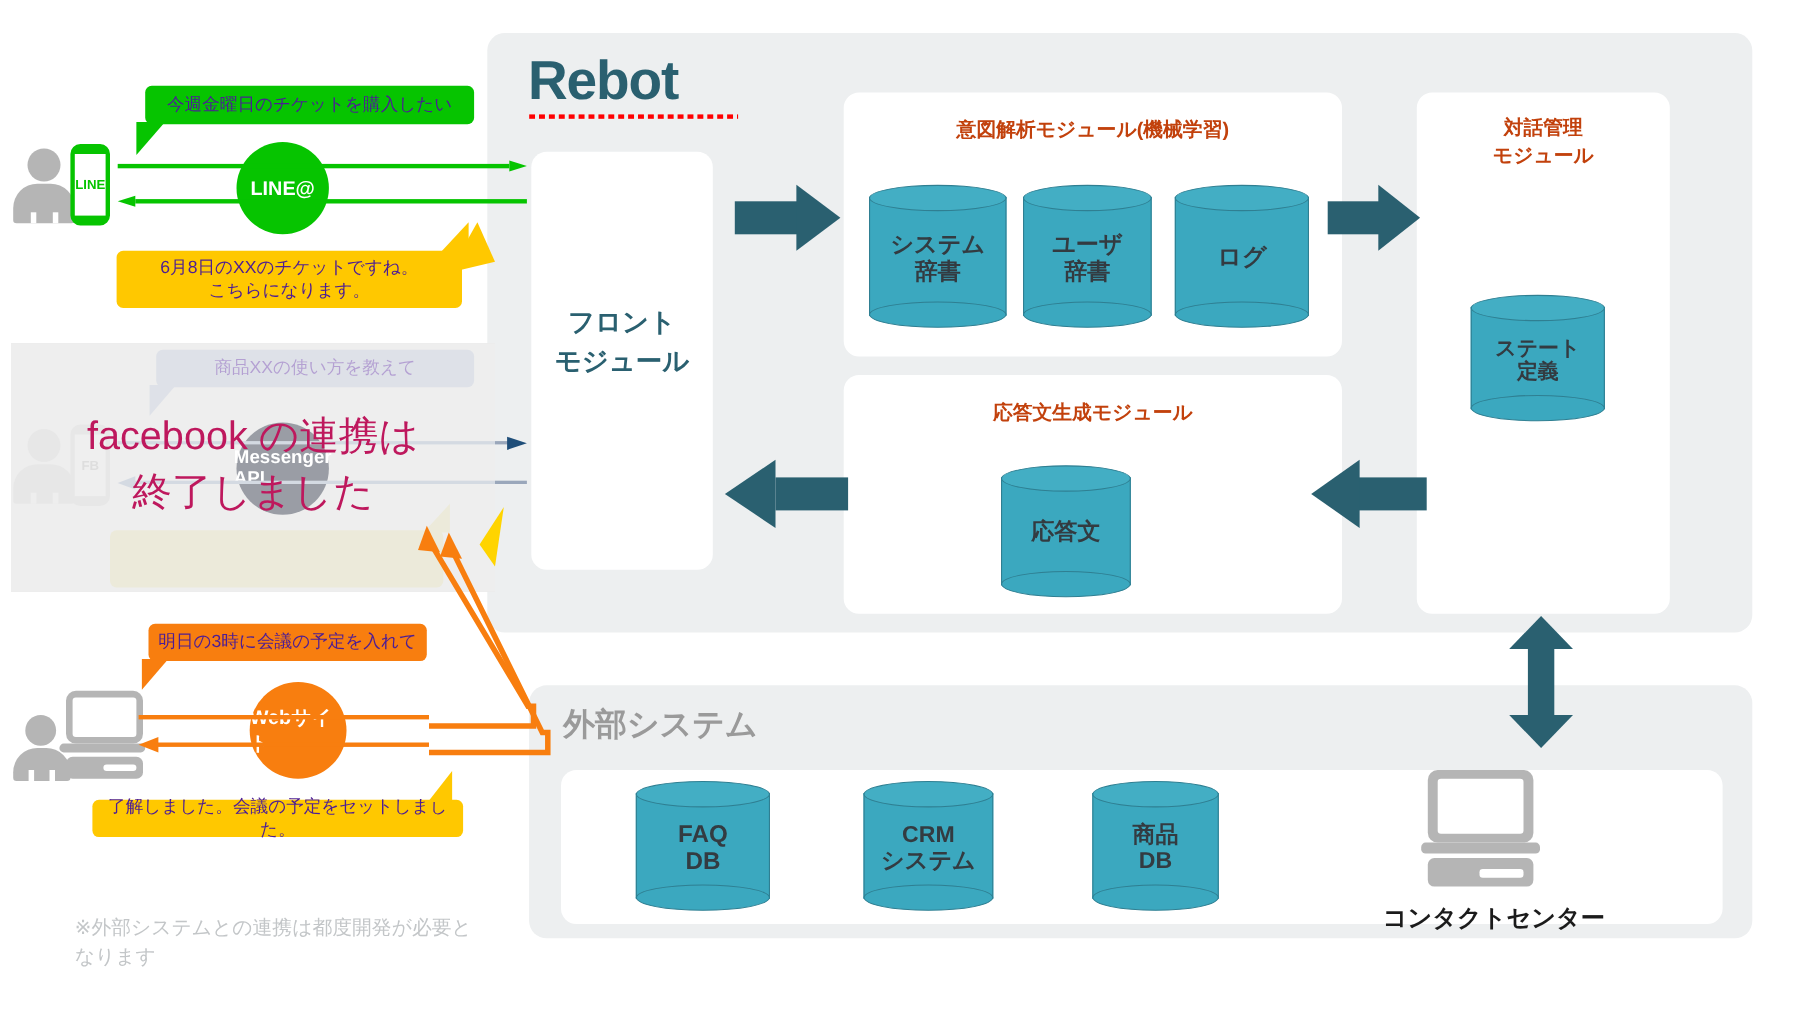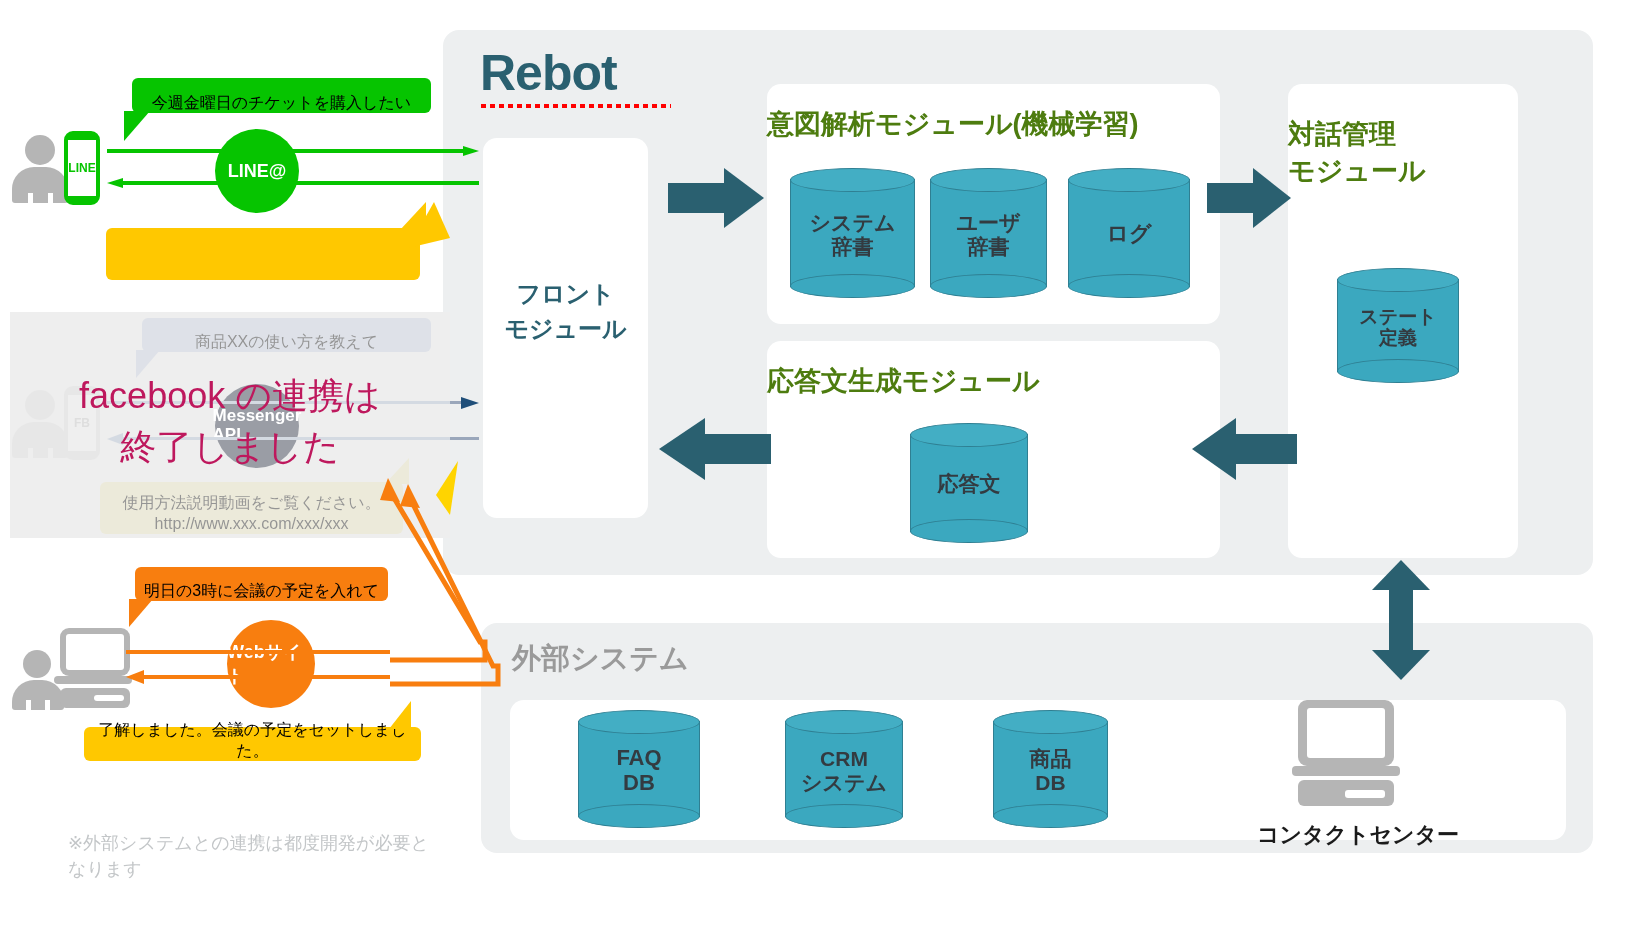--- a/index.html
+++ b/index.html
@@ -31,26 +31,26 @@
     left:480px;top:48px;
     font-size:50px;font-weight:bold;color:#2a6070;letter-spacing:-1px;
     line-height:1;
   }
   .rebot-underline{
     left:481px;top:104px;width:190px;height:4px;
     background-image:linear-gradient(to right,#ff0000 0 5px,transparent 5px 9px);
     background-size:9px 4px;background-repeat:repeat-x;
   }
   .mod-title{
-    color:#4d7c0f;font-size:27px;font-weight:bold;text-align:left;
+    color:#c2410c;font-size:18px;font-weight:bold;text-align:center;
     line-height:1.38;
   }
   .t-intent{left:767px;top:106px;width:453px;}
   .t-resp{left:767px;top:363px;width:453px;}
-  .t-dialog{left:1288px;top:116px;width:230px;}
+  .t-dialog{left:1288px;top:104px;width:230px;}
   .t-front{
     left:483px;top:277px;width:165px;
     color:#2a6070;font-size:24px;font-weight:bold;text-align:center;line-height:1.45;
   }
   .t-ext{
     left:512px;top:639px;
     color:#9a9a9a;font-size:29px;font-weight:bold;
   }
 
   
@@ -102,22 +102,22 @@
 
   
   .circ{
     position:absolute;border-radius:50%;display:flex;
     align-items:center;justify-content:center;
     color:#ffffff;font-weight:bold;
   }
 
   
   .bub{position:absolute;border-radius:6px;box-sizing:border-box;
-       display:flex;align-items:flex-end;justify-content:center;
-       text-align:center;color:#000000;line-height:1.32;white-space:pre-line;}
+       display:flex;align-items:center;justify-content:center;
+       text-align:center;color:#4c1d95;line-height:1.32;white-space:pre-line;}
   .bub .tail{position:absolute;width:0;height:0;}
 
   
   .thin{position:absolute;}
   .thin .ln{position:absolute;}
   .thin .hd{position:absolute;width:0;height:0;}
 
   
   .fb-zone{left:10px;top:312px;width:440px;height:226px;background:#d6d6d6;}
   .fb-scrim{left:10px;top:312px;width:440px;height:226px;background:rgba(255,255,255,0.58);}
@@ -270,20 +270,22 @@
 </div>
 <div class="thin" style="left:107px;top:178px;width:372px;height:10px;">
   <div class="ln" style="left:16px;top:3px;width:356px;height:4px;background:#06c400;"></div>
   <div class="hd" style="left:0;top:0;border-top:5px solid transparent;border-bottom:5px solid transparent;border-right:16px solid #06c400;"></div>
 </div>
 <div class="bub" style="left:132px;top:78px;width:299px;height:35px;background:#06c400;font-size:16px;">
   <span>今週金曜日のチケットを購入したい</span>
   <div class="tail" style="left:-8px;bottom:-28px;border-left:26px solid #06c400;border-bottom:30px solid transparent;"></div>
 </div>
 <div class="bub" style="left:106px;top:228px;width:314px;height:52px;background:#ffc800;font-size:16px;">
+  <span>6月8日のXXのチケットですね。
+こちらになります。</span>
   <div class="tail" style="right:-6px;top:-26px;border-right:26px solid #ffc800;border-top:28px solid transparent;"></div>
 </div>
 
 <div class="abs fb-zone"></div>
 <div class="person" style="left:12px;top:390px;width:56px;height:68px;">
   <div class="head" style="left:13px;top:0;width:30px;height:30px;background:#c7c7c7;"></div>
   <div class="body" style="left:0;top:32px;width:56px;height:36px;background:#c7c7c7;"></div>
   <div class="leggap" style="left:16px;top:58px;width:5px;height:10px;background:#d6d6d6;"></div>
   <div class="leggap" style="left:36px;top:58px;width:5px;height:10px;background:#d6d6d6;"></div>
 </div>
@@ -301,22 +303,20 @@
 </div>
 <div class="thin" style="left:107px;top:434px;width:372px;height:10px;">
   <div class="ln" style="left:14px;top:3px;width:358px;height:3px;background:#9aa7bb;"></div>
   <div class="hd" style="left:0;top:-1px;border-top:6px solid transparent;border-bottom:6px solid transparent;border-right:16px solid #9aa7bb;"></div>
 </div>
 <div class="bub" style="left:142px;top:318px;width:289px;height:34px;background:#b0b8c8;font-size:16px;">
   <span>商品XXの使い方を教えて</span>
   <div class="tail" style="left:-6px;bottom:-26px;border-left:24px solid #b0b8c8;border-bottom:28px solid transparent;"></div>
 </div>
 <div class="bub" style="left:100px;top:482px;width:303px;height:52px;background:#d2cda6;font-size:16px;">
-  <span>使用方法説明動画をご覧ください。
-http://www.xxx.com/xxx/xxx</span>
   <div class="tail" style="right:-6px;top:-24px;border-right:24px solid #d2cda6;border-top:26px solid transparent;"></div>
 </div>
 <div class="abs fb-scrim"></div>
 <div class="abs fb-msg">facebook の連携は
 終了しました</div>
 
 <div class="person" style="left:12px;top:640px;width:52px;height:68px;">
   <div class="head" style="left:11px;top:10px;width:28px;height:28px;"></div>
   <div class="body" style="left:0;top:40px;width:52px;height:30px;"></div>
   <div class="leggap" style="left:14px;top:60px;width:5px;height:10px;"></div>

